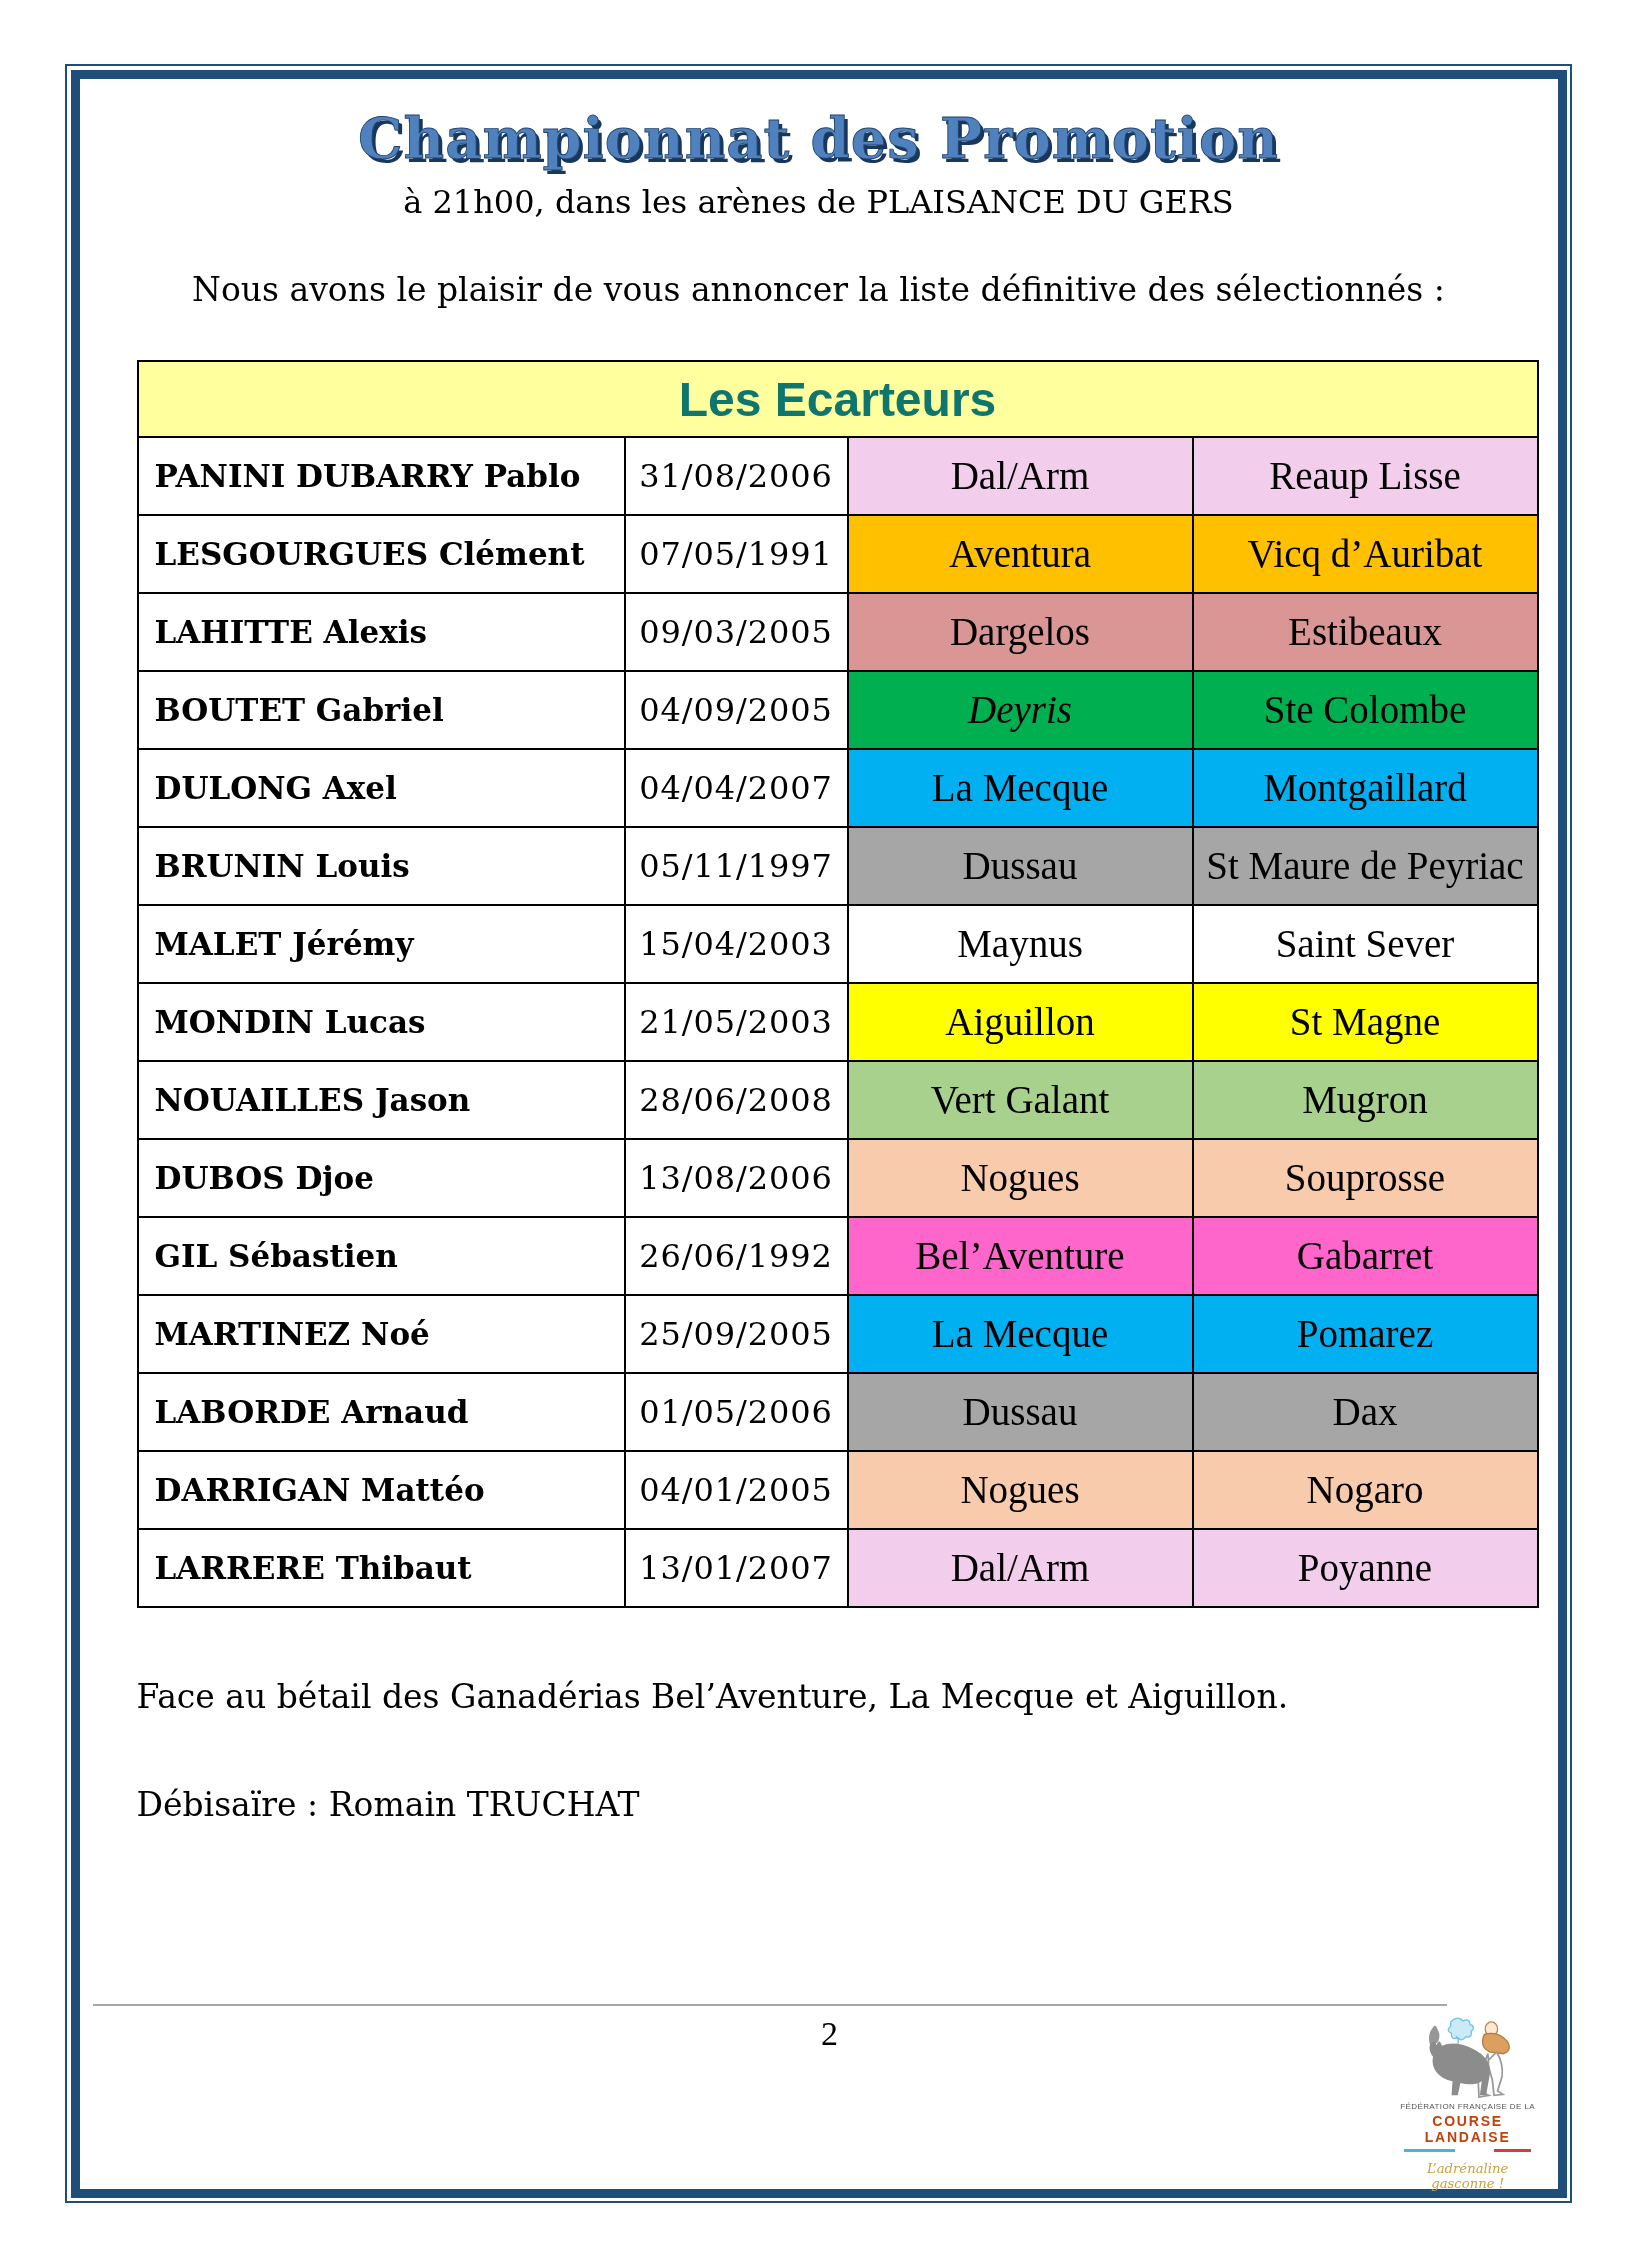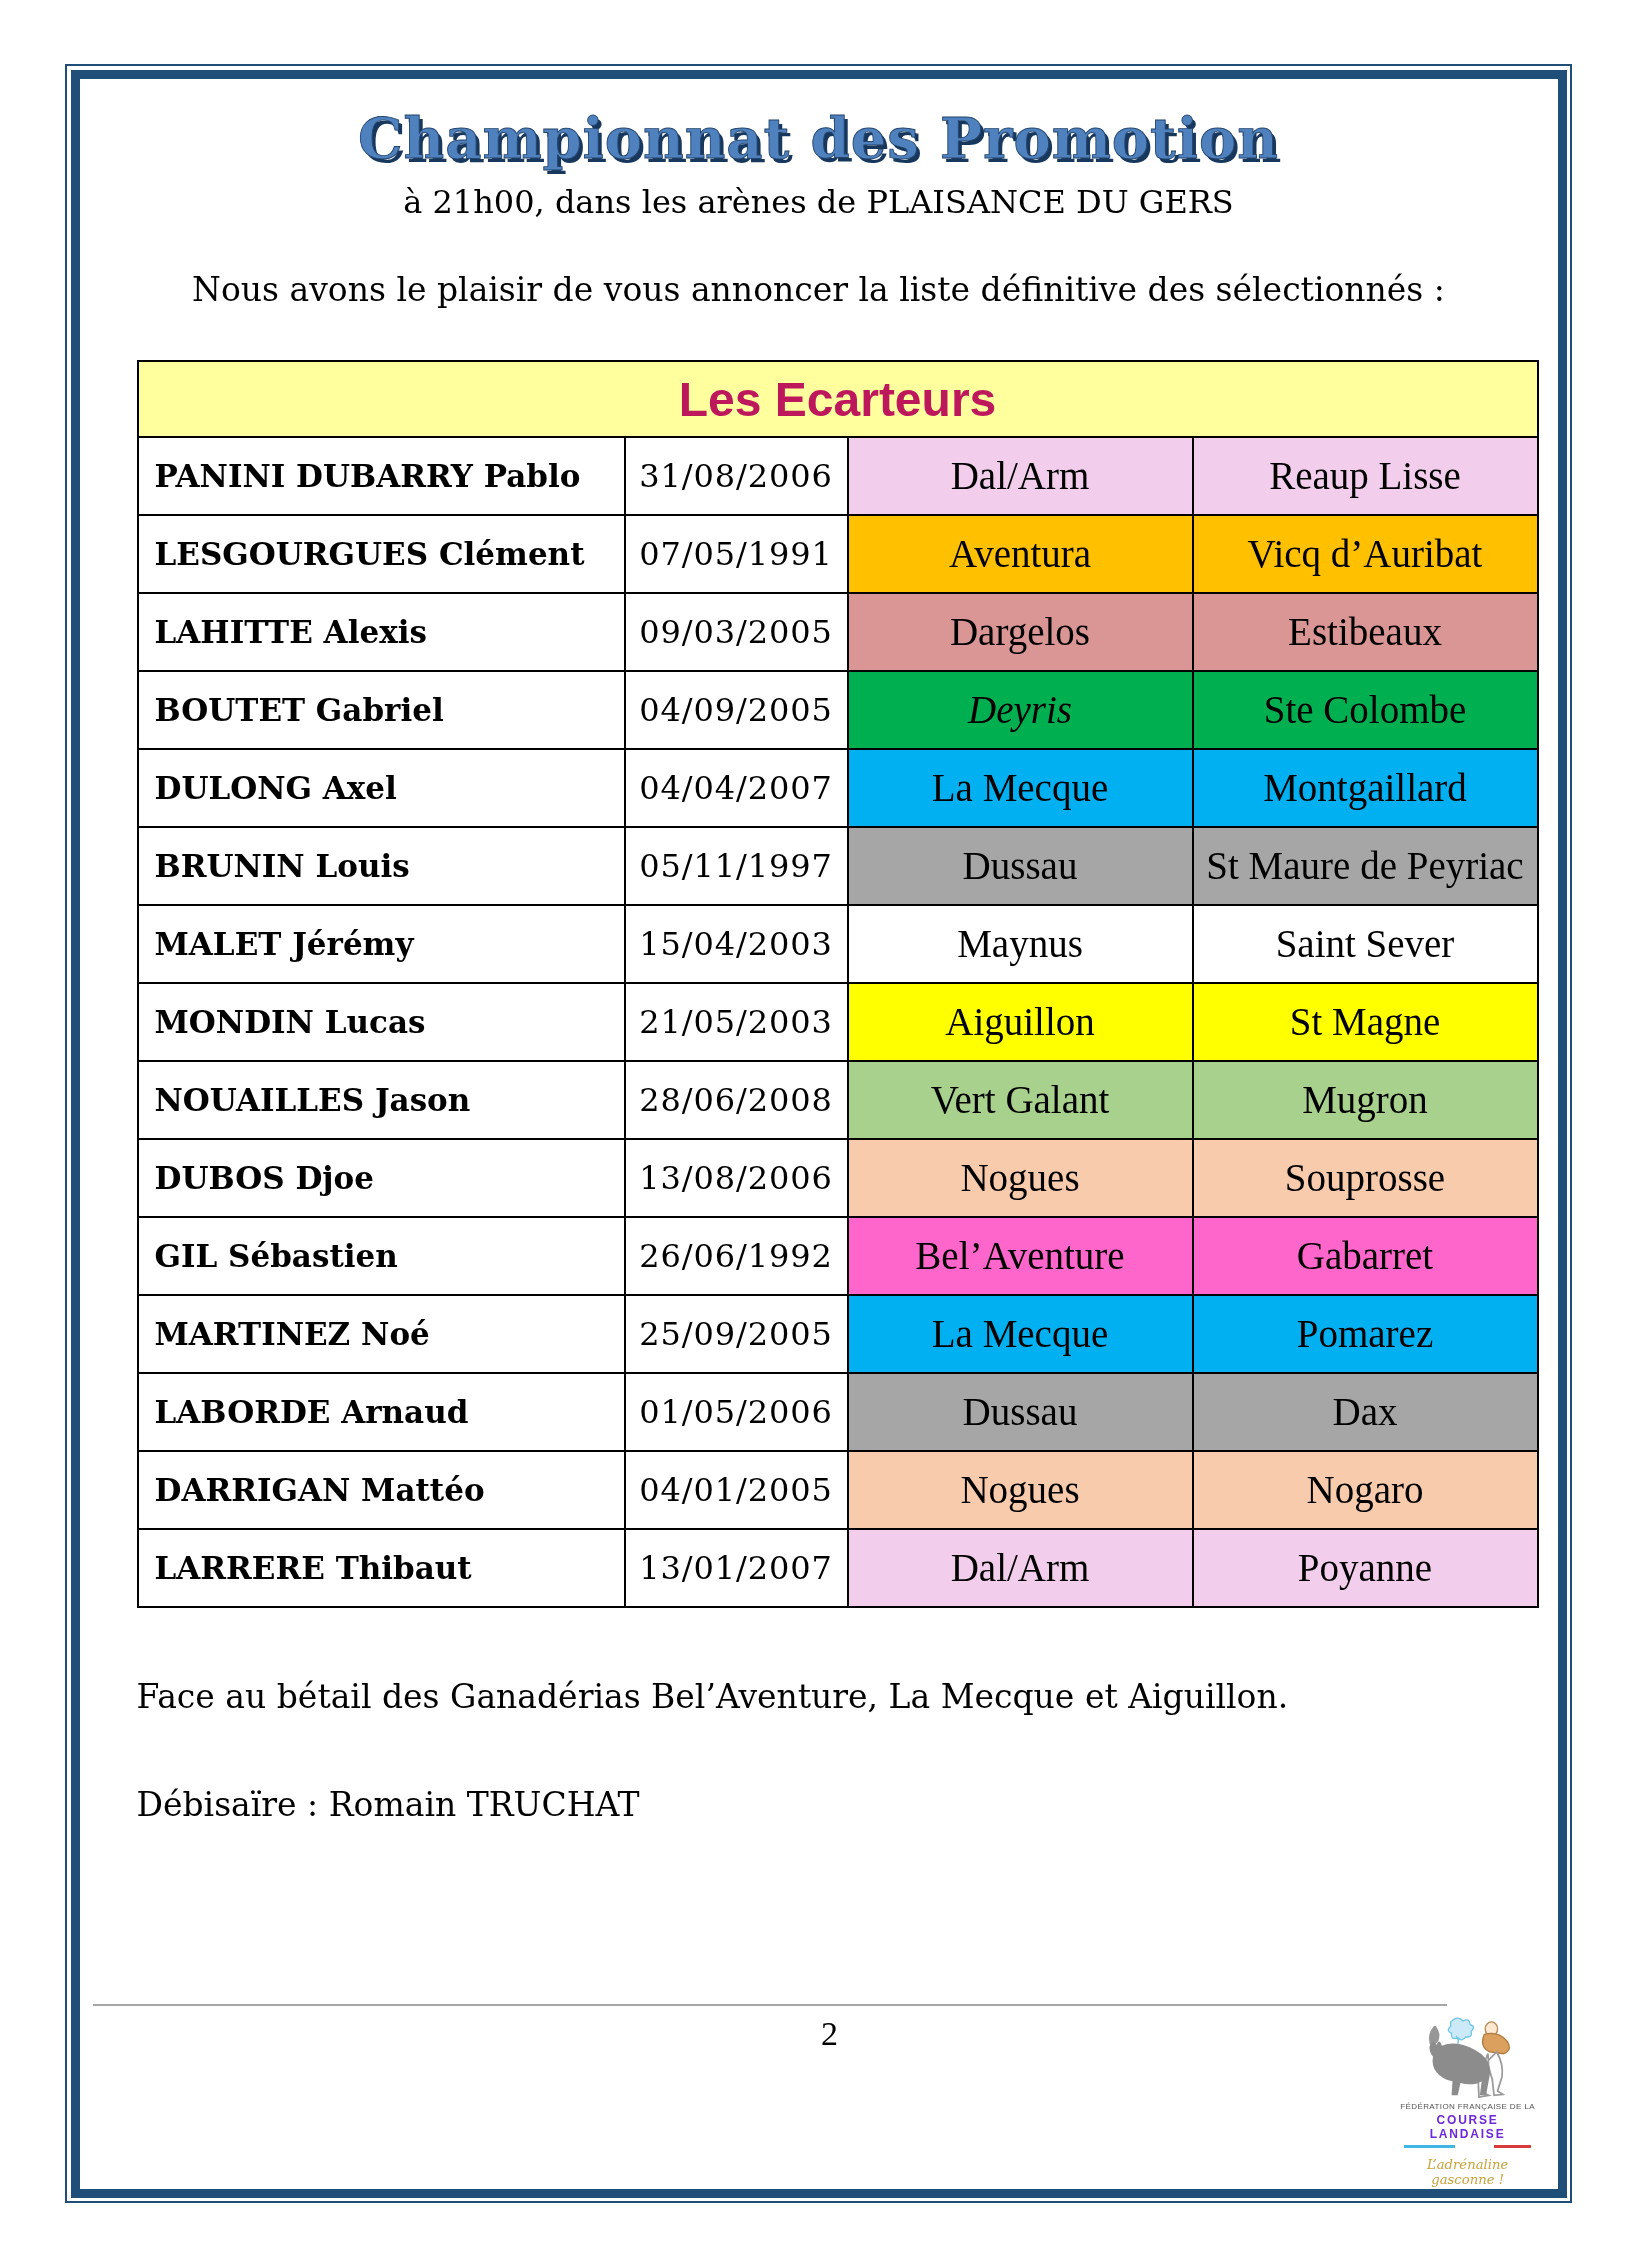--- a/index.html
+++ b/index.html
@@ -37,21 +37,21 @@
     border:2.6px solid #000;
   }
   table.sel td{
     border:2.6px solid #000;
     vertical-align:middle;
     overflow:hidden;
   }
   td.section-header{
     height:72px;background:#FFFF9E;text-align:center;
     font-family:"Liberation Sans", sans-serif;font-weight:bold;
-    font-size:48px;color:#be185d;letter-spacing:0px;
+    font-size:48px;color:#0f766e;letter-spacing:0px;
   }
   td.c-name{
     height:74px;text-align:left;padding-left:16px;
     font-family:"DejaVu Serif", serif;font-weight:bold;font-size:31px;
     background:#fff;
   }
   td.c-date{
     text-align:center;font-family:"DejaVu Serif", serif;font-size:32px;
     background:#fff;letter-spacing:0.9px;
   }
@@ -71,21 +71,21 @@
   }
   .page-number{
     position:absolute;left:0;top:1936px;width:1500px;text-align:center;
     font-family:"Liberation Serif", serif;font-size:34px;
   }
   .federation-logo{
     position:absolute;top:1934px;right:19.4px;width:141px;text-align:center;
     font-family:"Liberation Sans", sans-serif;
   }
   .logo-line1{font-size:8px;color:#555;letter-spacing:0.4px;margin-top:1.8px;}
-  .logo-line2{font-size:12px;color:#6d28d9;font-weight:bold;letter-spacing:1.8px;margin-top:1.8px;}
+  .logo-line2{font-size:14px;color:#c2410c;font-weight:bold;letter-spacing:1.8px;margin-top:1.8px;}
   .logo-bars{display:flex;justify-content:space-between;margin:3.5px 7px 0 7px;}
   .logo-bar-blue{width:51px;height:3.5px;background:#3FB6E3;}
   .logo-bar-red{width:37px;height:3.5px;background:#D93A3E;}
   .logo-tagline{
     margin-top:8.8px;font-family:"DejaVu Serif", serif;font-style:italic;
     font-size:13.2px;color:#C8A23C;
   }
 </style>
 </head>
 <body>

